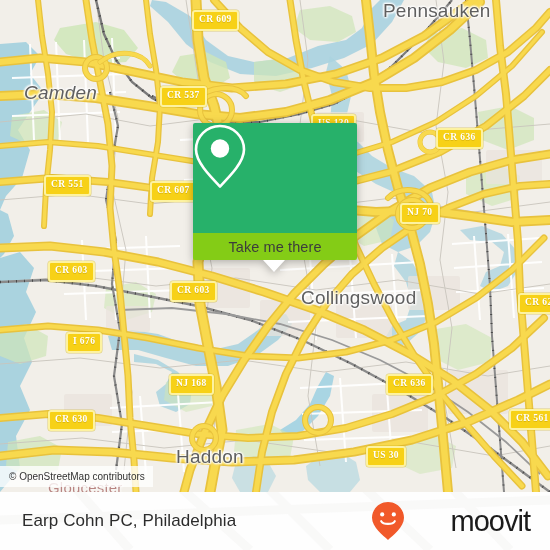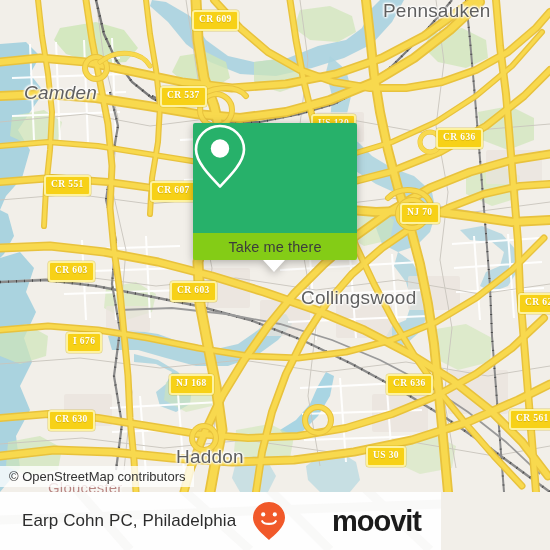--- a/index.html
+++ b/index.html
@@ -49,32 +49,32 @@
     border-left:11px solid transparent;border-right:11px solid transparent;
     border-top:12px solid #ffffff;
   }
 
   
   #attrib{
     position:absolute;left:0;top:466px;height:21px;
     background:rgba(255,255,255,.78);
     display:flex;align-items:center;padding:0 8px 0 9px;
   }
-  #attrib span{color:#333;font-size:13px;font-family:"Liberation Sans",sans-serif;white-space:nowrap;}
+  #attrib span{color:#333;font-size:10px;font-family:"Liberation Sans",sans-serif;white-space:nowrap;}
 
   
   #footer{
-    position:absolute;left:0;top:492px;width:441px;height:58px;
+    position:absolute;left:0;top:492px;width:550px;height:58px;
     background:rgba(255,255,255,.92);display:flex;align-items:center;
     justify-content:space-between;padding:0 20px 0 22px;box-sizing:border-box;
     overflow:hidden;
   }
   #footer .title{color:#2c2c2c;font-size:17px;letter-spacing:.1px;white-space:nowrap;position:relative;z-index:2;}
   #brand{display:flex;align-items:center;gap:2px;position:relative;z-index:2;}
-  #brand .word{color:#1b1b1b;font-size:29px;font-weight:bold;letter-spacing:-1px;line-height:1;margin-left:44px;}
+  #brand .word{color:#1b1b1b;font-size:29px;font-weight:normal;letter-spacing:-1px;line-height:1;margin-left:44px;}
   .footer-ghost{position:absolute;left:0;top:-492px;width:550px;height:550px;opacity:.13;z-index:1;pointer-events:none;}
 </style>
 </head>
 <body>
 
 <div id="app">
 
   <div id="map">
     <svg width="550" height="492" viewBox="0 0 550 492">
       <defs>

